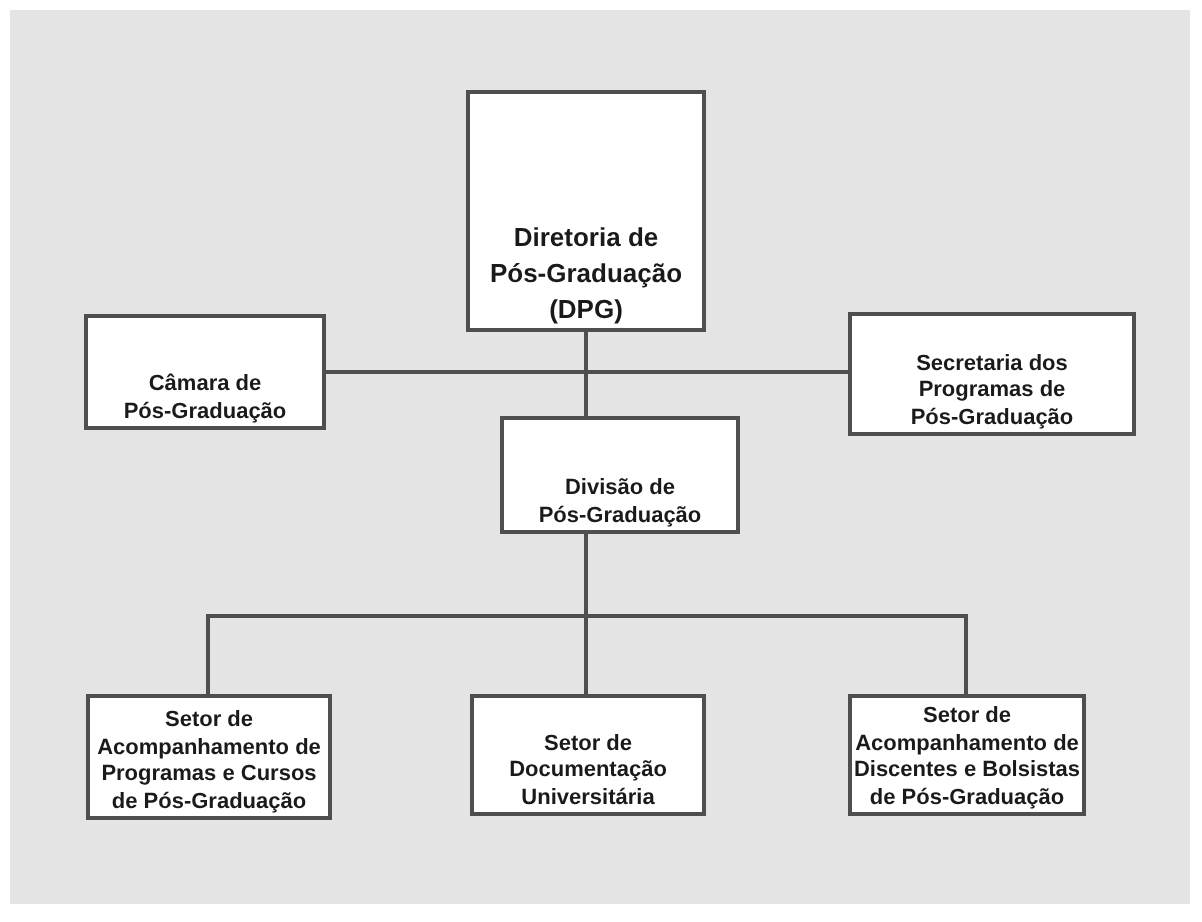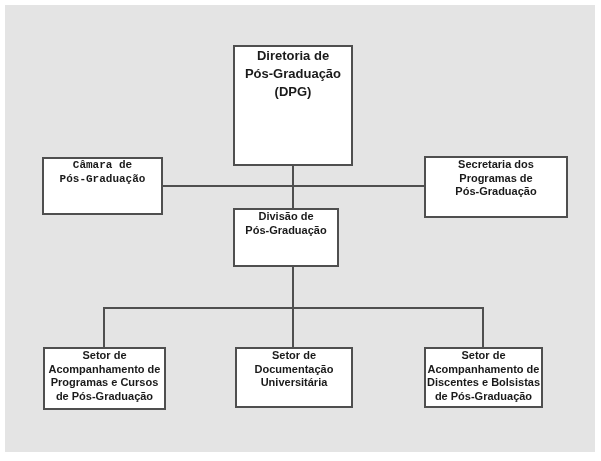--- a/index.html
+++ b/index.html
@@ -22,21 +22,21 @@
     width: 590px;
     height: 447px;
     background: #e4e4e4;
   }
   .node {
     position: absolute;
     box-sizing: border-box;
     background: #ffffff;
     border: 2px solid #4f4f4f;
     display: flex;
-    align-items: flex-start;
+    align-items: flex-end;
     justify-content: center;
     text-align: center;
     color: #1a1a1a;
     font-weight: bold;
   }
   .node span {
     white-space: pre-line;
     display: block;
     width: 100%;
   }
@@ -50,23 +50,23 @@
   }
   .line {
     position: absolute;
     background: #4f4f4f;
   }
   .line.v { width: 2px; }
   .line.h { height: 2px; }
 
   
   #node-dpg        { left: 233px; top: 45px;  width: 120px; height: 121px; }
-  #node-camara     { left: 42px;  top: 157px; width: 121px; height: 58px; font-family: Liberation Mono, monospace;  }
+  #node-camara     { left: 42px;  top: 157px; width: 121px; height: 58px;  }
   #node-secretaria { left: 424px; top: 156px; width: 144px; height: 62px;  }
-  #node-divisao    { left: 233px; top: 208px; width: 106px; height: 59px;  }
+  #node-divisao    { left: 250px; top: 208px; width: 120px; height: 59px;  }
   #node-programas  { left: 43px;  top: 347px; width: 123px; height: 63px;  }
   #node-documentacao { left: 235px; top: 347px; width: 118px; height: 61px; }
   #node-discentes  { left: 424px; top: 347px; width: 119px; height: 61px;  }
 
   
   #ln-dpg-down     { left: 292px; top: 166px; height: 42px; }
   #ln-side-h       { left: 163px; top: 185px; width: 261px; }
   #ln-divisao-down { left: 292px; top: 267px; height: 41px; }
   #ln-bus-h        { left: 103px; top: 307px; width: 381px; }
   #ln-drop-left    { left: 103px; top: 307px; height: 41px; }

